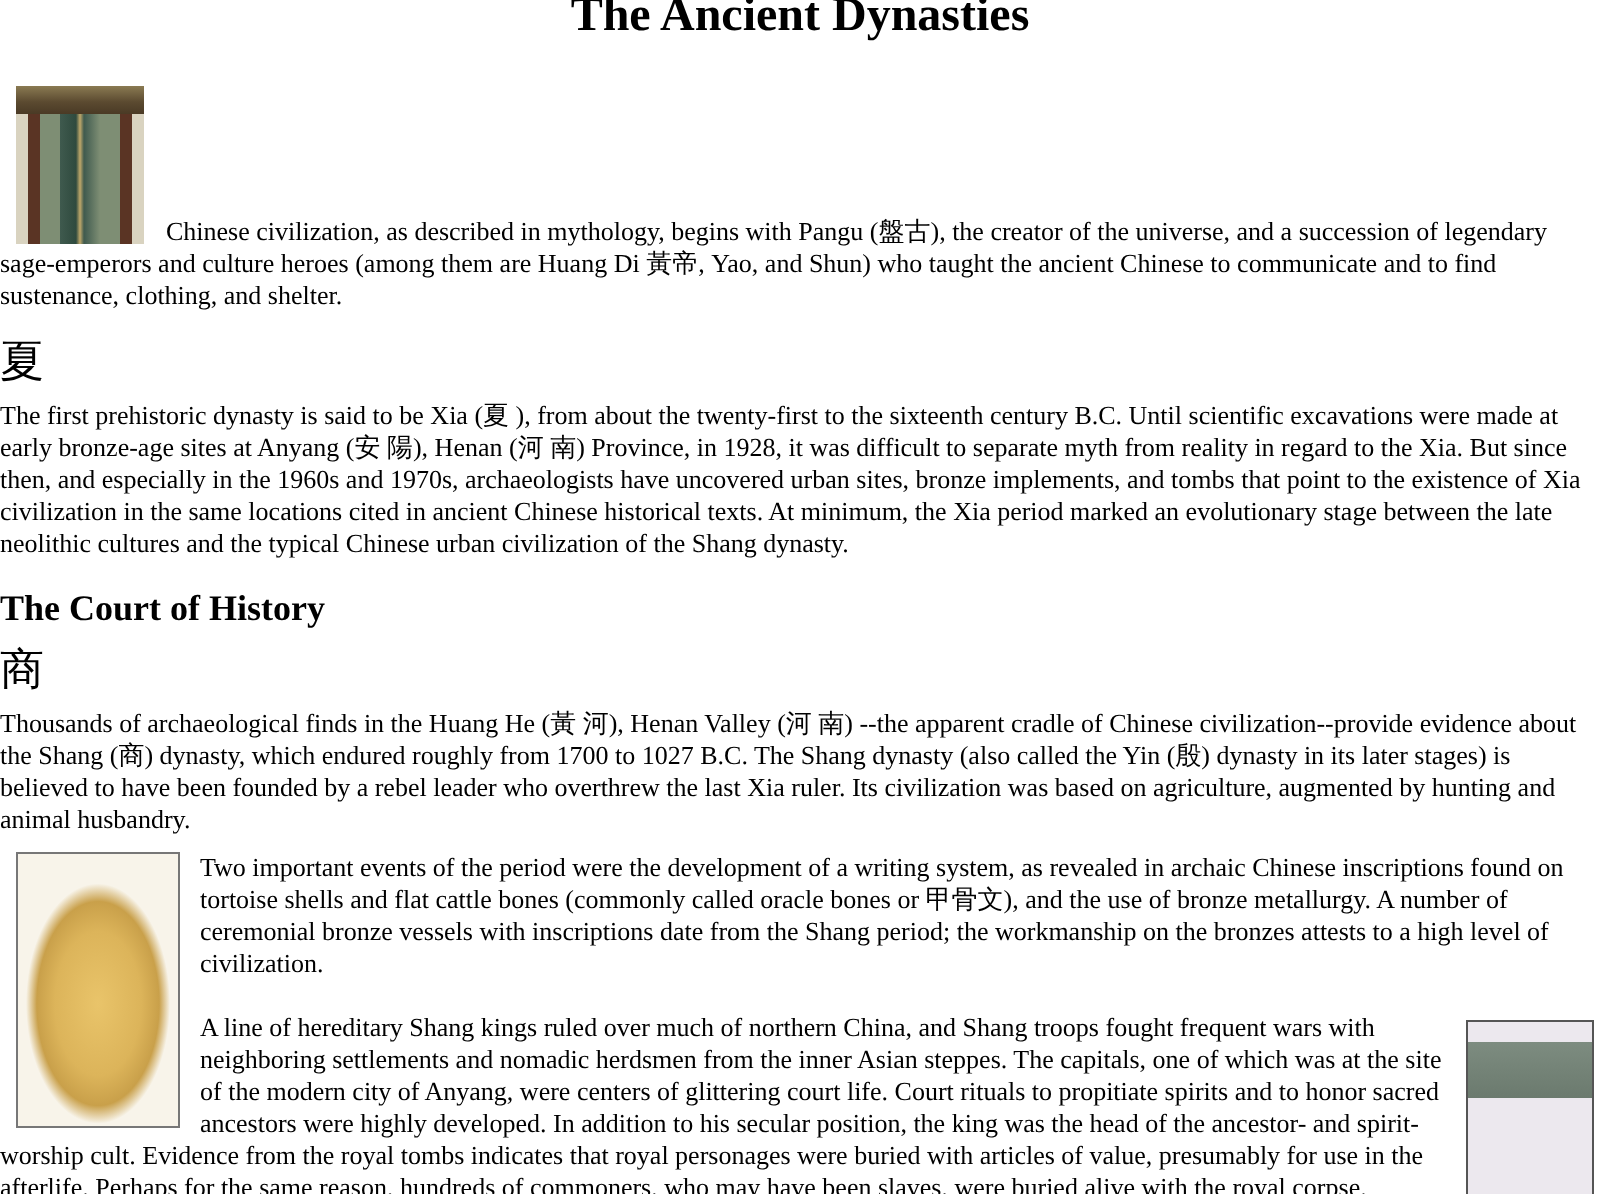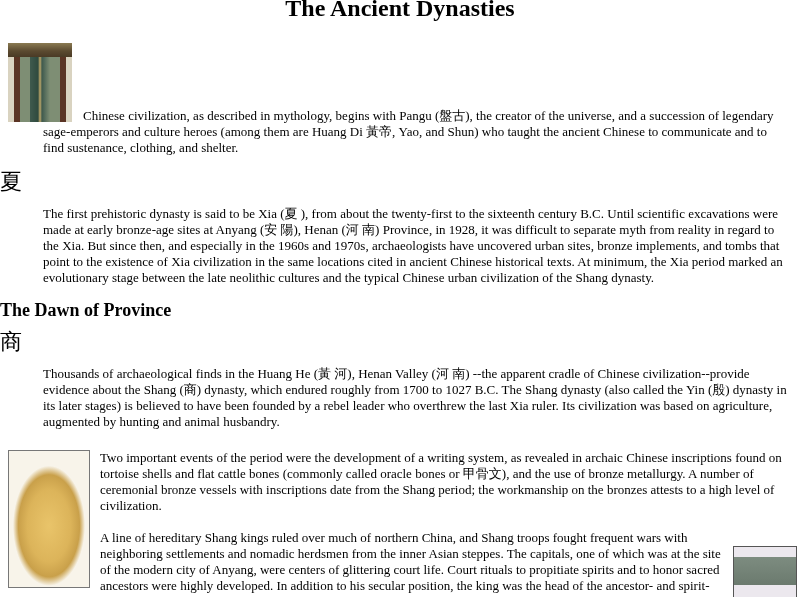--- a/index.html
+++ b/index.html
@@ -17,21 +17,21 @@
   .intro { margin: 21px 0 0 0; }
   .img-temple {
     float: left; width: 64px; height: 79px; margin: 0 11px 0 8px;
     background:
       linear-gradient(180deg, #8a7a52 0px, #5b4a30 8px, #4a3a25 14px, transparent 14px),
       linear-gradient(90deg, #d9d3c0 0px, #d9d3c0 6px, #5a3424 6px, #5a3424 12px, #7e8e74 12px, #7e8e74 22px, #3f5a4e 22px, #2f4a3e 30px, #bfa86a 32px, #3f5a4e 34px, #7e8e74 42px, #7e8e74 52px, #5a3424 52px, #5a3424 58px, #d9d3c0 58px);
     border: 0;
   }
   .intro-text { padding-top: 65px; }
   .glyph-head { font-size: 22px; line-height: 24px; margin: 14px 0 6px 0; font-family: "DejaVu Sans", sans-serif; font-weight: normal; }
-  p { margin: 12px; padding-left: 31px; }
+  p { margin: 0; }
   h2 {
     font-size: 18px; line-height: 20px; font-weight: bold;
     margin: 14px 0 10px 0;
   }
   .img-oracle {
     float: left; width: 80px; height: 136px;
     margin: 8px 10px 0 8px; border: 1px solid #777;
     background: radial-gradient(ellipse 36px 60px at 50% 55%, #e9c46a 0%, #dcb45a 60%, #c9a04a 85%, #f8f4ea 100%);
   }
   .img-bronze {
@@ -51,21 +51,21 @@
   <h1>The Ancient Dynasties</h1>
 
   <div class="intro">
     <div class="img-temple"></div>
     <p class="intro-text">Chinese civilization, as described in mythology, begins with Pangu (盤古), the creator of the universe, and a succession of legendary sage-emperors and culture heroes (among them are Huang Di 黃帝, Yao, and Shun) who taught the ancient Chinese to communicate and to find sustenance, clothing, and shelter.</p>
   </div>
 
   <div class="glyph-head">夏</div>
   <p>The first prehistoric dynasty is said to be Xia (夏 ), from about the twenty-first to the sixteenth century B.C. Until scientific excavations were made at early bronze-age sites at Anyang (安 陽), Henan (河 南) Province, in 1928, it was difficult to separate myth from reality in regard to the Xia. But since then, and especially in the 1960s and 1970s, archaeologists have uncovered urban sites, bronze implements, and tombs that point to the existence of Xia civilization in the same locations cited in ancient Chinese historical texts. At minimum, the Xia period marked an evolutionary stage between the late neolithic cultures and the typical Chinese urban civilization of the Shang dynasty.</p>
 
-  <h2>The Dawn of Province</h2>
+  <h2>The Court of History</h2>
   <div class="glyph-head" style="margin-top:0">商</div>
   <p>Thousands of archaeological finds in the Huang He (黃 河), Henan Valley (河 南) --the apparent cradle of Chinese civilization--provide evidence about the Shang (商) dynasty, which endured roughly from 1700 to 1027 B.C. The Shang dynasty (also called the Yin (殷) dynasty in its later stages) is believed to have been founded by a rebel leader who overthrew the last Xia ruler. Its civilization was based on agriculture, augmented by hunting and animal husbandry.</p>
 
   <div class="img-oracle"></div>
   <p style="padding-top:8px">Two important events of the period were the development of a writing system, as revealed in archaic Chinese inscriptions found on tortoise shells and flat cattle bones (commonly called oracle bones or 甲骨文), and the use of bronze metallurgy. A number of ceremonial bronze vessels with inscriptions date from the Shang period; the workmanship on the bronzes attests to a high level of civilization.</p>
   <div class="img-bronze"></div>
   <p class="shang-p2">A line of hereditary Shang kings ruled over much of northern China, and Shang troops fought frequent wars with neighboring settlements and nomadic herdsmen from the inner Asian steppes. The capitals, one of which was at the site of the modern city of Anyang, were centers of glittering court life. Court rituals to propitiate spirits and to honor sacred ancestors were highly developed. In addition to his secular position, the king was the head of the ancestor- and spirit-worship cult. Evidence from the royal tombs indicates that royal personages were buried with articles of value, presumably for use in the afterlife. Perhaps for the same reason, hundreds of commoners, who may have been slaves, were buried alive with the royal corpse.</p>
   <div class="clear"></div>
 </div>
 

